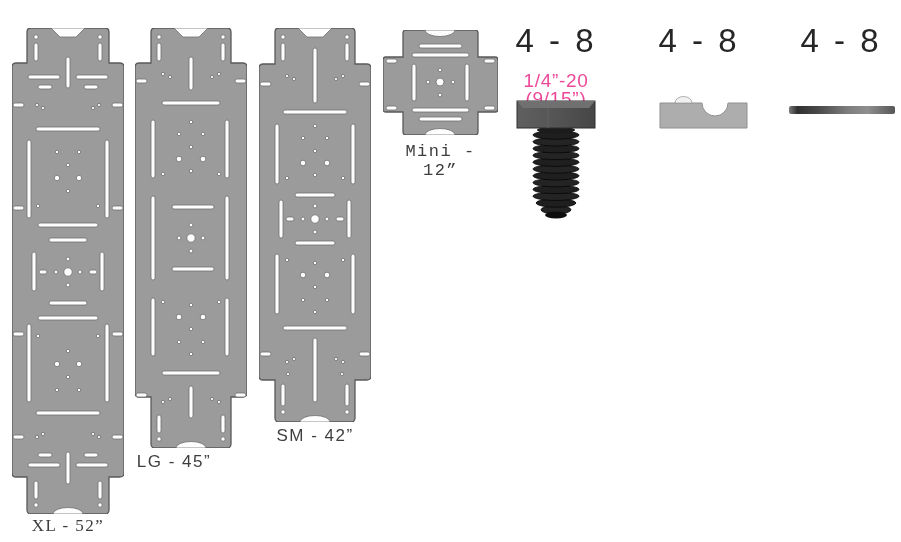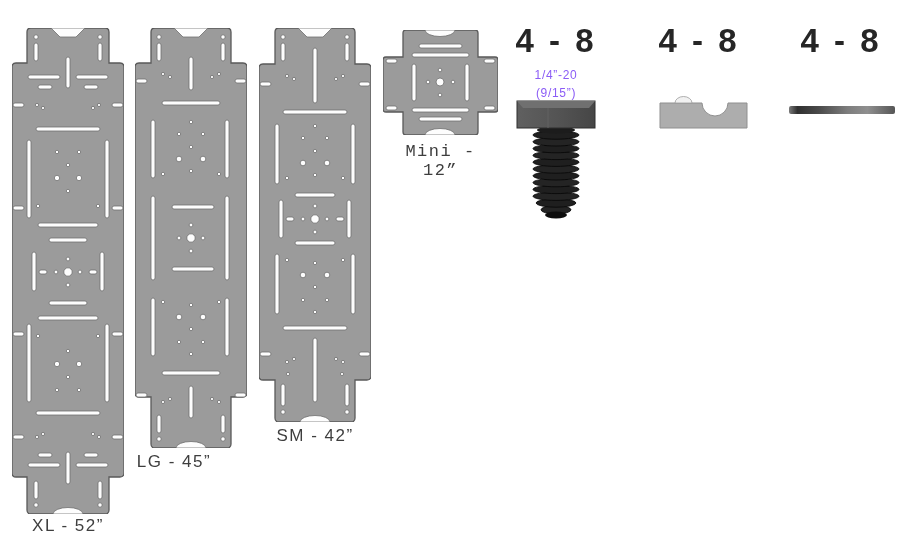--- a/index.html
+++ b/index.html
@@ -7,22 +7,22 @@
     position:relative;width:901px;height:542px;background:#ffffff;overflow:hidden;
     font-family:"Liberation Sans", sans-serif;
   }
   .plate{position:absolute;margin:0;padding:0;}
   .plate svg{display:block;}
   .plate-label{
     position:absolute;text-align:center;font-size:17px;color:#3e3e3e;
     letter-spacing:1.5px;font-weight:400;
   }
   .hw-col{position:absolute;width:120px;text-align:center;}
-  .hw-qty{font-size:33px;font-weight:700;color:#262626;letter-spacing:3px;line-height:34px;}
-  .hw-name{font-size:12px;color:#8b5cf6;letter-spacing:0.7px;line-height:18px;margin-top:8px;}
+  .hw-qty{font-size:33px;font-weight:400;color:#262626;letter-spacing:3px;line-height:34px;}
+  .hw-name{font-size:19px;color:#ec4899;letter-spacing:0.7px;line-height:18px;margin-top:14px;}
   .hw-graphic{position:absolute;}
   #washer-bar{
     width:106px;height:8px;border-radius:2px;
     background:linear-gradient(90deg,#7a7a7a 0%,#303030 8%,#4a4a4a 28%,#7d7d7d 55%,#8f8f8f 74%,#565656 100%);
   }
 </style>
 </head>
 <body>
 
 <div id="canvas">
@@ -96,21 +96,21 @@
         <rect x="16" y="435" width="32" height="4" rx="2" fill="#fdfdfd" stroke="#6e6e6e" stroke-width="0.8"></rect>
         <rect x="64" y="435" width="32" height="4" rx="2" fill="#fdfdfd" stroke="#6e6e6e" stroke-width="0.8"></rect>
         <rect x="54" y="424" width="4" height="32" rx="2" fill="#fdfdfd" stroke="#6e6e6e" stroke-width="0.8"></rect>
         <rect x="22" y="453" width="4" height="18" rx="2" fill="#fdfdfd" stroke="#6e6e6e" stroke-width="0.8"></rect>
         <rect x="86" y="453" width="4" height="18" rx="2" fill="#fdfdfd" stroke="#6e6e6e" stroke-width="0.8"></rect>
         <circle cx="24" cy="477" r="2.2" fill="#fdfdfd" stroke="#6e6e6e" stroke-width="0.8"></circle>
         <circle cx="88" cy="477" r="2.2" fill="#fdfdfd" stroke="#6e6e6e" stroke-width="0.8"></circle>
         <path d="M41,486 A15,6.5 0 0 1 71,486 Z" fill="#fdfdfd" stroke="#6e6e6e" stroke-width="0.8"></path>
       </svg>
   </figure>
-  <div class="plate-label" style="left:12px;top:516px;width:112px;">XL - 52”</div>
+  <div class="plate-label" style="left:12px;top:516px;width:112px;font-family:Liberation Serif, serif;">XL - 52”</div>
 
   <figure class="plate" style="left:135px;top:28px;">
     <svg id="svg-lg" width="112" height="420" viewBox="0 0 112 420">
         <path d="M20,0H92Q96,0 96,4V35H108Q112,35 112,39V365Q112,369 108,369H96V416Q96,420 92,420H20Q16,420 16,416V369H4Q0,369 0,365V39Q0,35 4,35H16V4Q16,0 20,0Z" fill="#9b9b9b" stroke="#5a5a5a" stroke-width="1.3"></path>
         <polygon points="39,0 73,0 64,9 48,9" fill="#fdfdfd" stroke="#6e6e6e" stroke-width="0.8"></polygon>
         <circle cx="24" cy="9" r="2.2" fill="#fdfdfd" stroke="#6e6e6e" stroke-width="0.8"></circle>
         <circle cx="88" cy="9" r="2.2" fill="#fdfdfd" stroke="#6e6e6e" stroke-width="0.8"></circle>
         <rect x="22" y="15" width="4" height="18" rx="2" fill="#fdfdfd" stroke="#6e6e6e" stroke-width="0.8"></rect>
         <rect x="86" y="15" width="4" height="18" rx="2" fill="#fdfdfd" stroke="#6e6e6e" stroke-width="0.8"></rect>
         <rect x="54" y="29" width="4" height="33" rx="2" fill="#fdfdfd" stroke="#6e6e6e" stroke-width="0.8"></rect>

